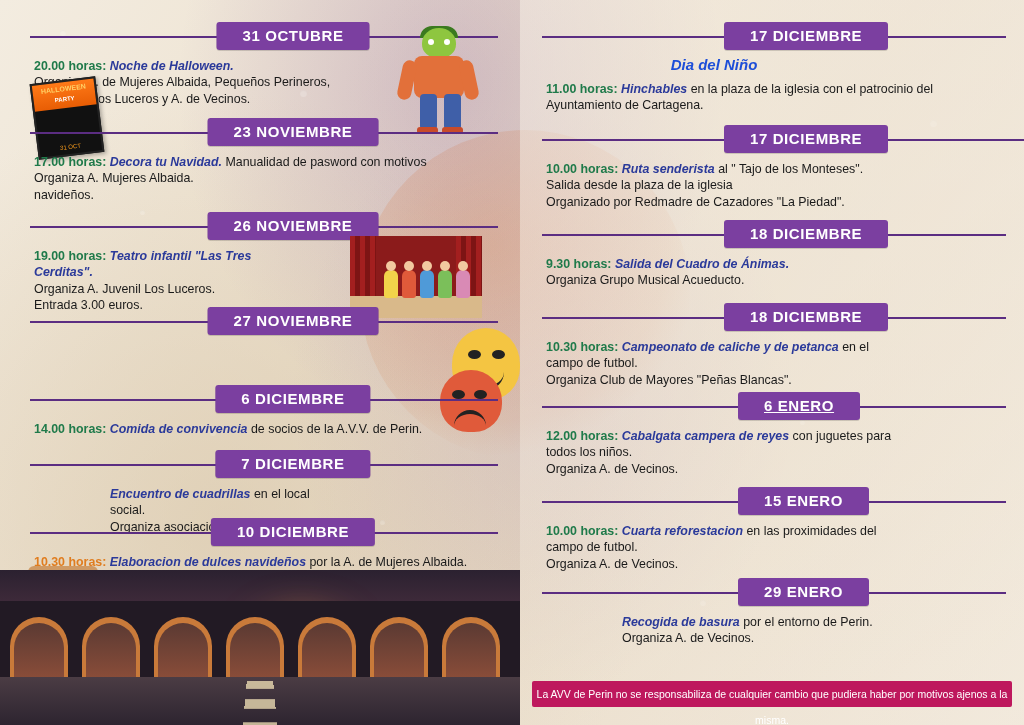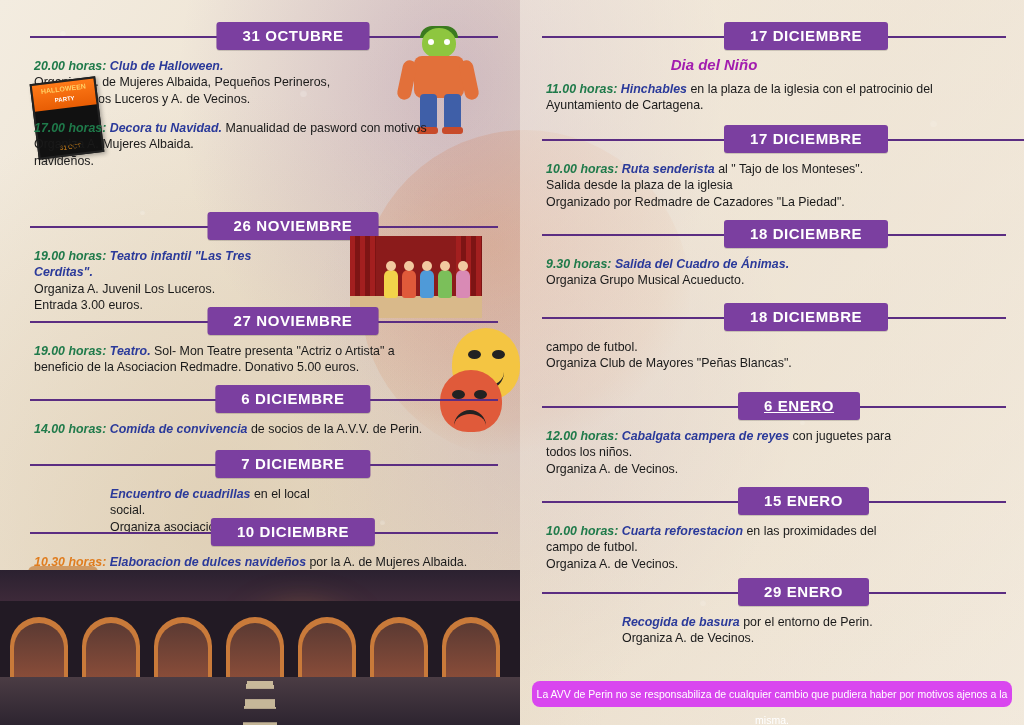--- a/index.html
+++ b/index.html
@@ -41,24 +41,24 @@
     position:absolute;top:0;height:28px;line-height:28px;
     background:#7b3fa0;color:#fff;font-weight:bold;font-size:15px;
     letter-spacing:.6px;text-align:center;padding:0 26px;
     border-radius:3px;
     box-shadow:0 1px 0 rgba(0,0,0,.15);
   }
   .banner.center{left:50%;transform:translateX(-50%);margin-left:29px;}
 
   .entry{padding:2px 0 6px 0;position:relative;}
   .entry p{margin:0;line-height:1.32;font-size:12.4px;color:#1a1a1a;}
-  .hora{color:#1f7a4a;font-weight:bold;font-style:italic;font-size:12.4px;}
+  .hora{color:#1f7a4a;font-weight:bold;font-size:12.4px;}
   .hora.orange{color:#e07d1f;}
   .titulo{color:#2b3a9a;font-weight:bold;font-style:italic;}
-  .subtitle{color:#a21caf;font-weight:bold;font-style:italic;font-size:15px;text-align:center;margin:2px 0 6px 0;}
+  .subtitle{color:#1d4ed8;font-weight:bold;font-style:italic;font-size:15px;text-align:center;margin:2px 0 6px 0;}
 
   .left-pad{padding:0 22px 0 30px;}
   .right-pad{padding:0 18px 0 22px;}
 
   
   .photo-strip{position:absolute;left:0;bottom:0;width:520px;height:155px;overflow:hidden;}
   .sky{position:absolute;inset:0;background:linear-gradient(180deg,#2b2130 0%,#4b3040 35%,#8a4d39 62%,#c97a3a 78%,#6b3b2c 100%);}
   .sun{position:absolute;left:275px;bottom:32px;width:54px;height:54px;border-radius:50%;
     background:radial-gradient(circle,#ffe9a8 0%,#ffb347 55%,rgba(255,160,60,0) 72%);
     box-shadow:0 0 40px 22px rgba(255,170,70,.55);}
@@ -68,21 +68,21 @@
   .arch i{position:absolute;left:4px;bottom:0;width:50px;height:56px;border-radius:25px 25px 0 0;
     background:linear-gradient(180deg,#5b3a33,#8a4d39);}
   .road{position:absolute;left:0;bottom:0;width:520px;height:48px;
     background:linear-gradient(180deg,#4b3c44 0%,#2d2430 100%);}
   .road:after{content:"";position:absolute;left:50%;bottom:0;width:30px;height:48px;transform:translateX(-50%) perspective(60px) rotateX(20deg);
     background:repeating-linear-gradient(180deg,#e9d8b0 0 10px,transparent 10px 22px);opacity:.8;}
 
   
   .disclaimer{
     position:absolute;left:532px;bottom:18px;width:480px;height:26px;line-height:26px;
-    background:#d946ef;color:#fff;font-size:10.5px;text-align:center;border-radius:8px;
+    background:#be185d;color:#fff;font-size:10.5px;text-align:center;border-radius:2px;
   }
 
   
   .art{position:absolute;}
 
   
   .flyer{width:62px;height:72px;background:#111;border:2px solid #222;transform:rotate(-7deg);
     box-shadow:2px 2px 4px rgba(0,0,0,.3);}
   .flyer .f-top{height:26px;background:linear-gradient(180deg,#ff7a18,#e85d04);}
   .flyer .f-txt{color:#ffd166;font-size:7px;font-weight:bold;text-align:center;padding-top:3px;line-height:1.1;}
@@ -148,21 +148,21 @@
 <div class="col col-left">
 
   <div style="position:absolute;left:0;top:22px;width:520px;">
     <div class="left-pad">
       <div class="banner-wrap">
         <div class="banner-rule"></div>
         <div class="banner center">31 OCTUBRE</div>
       </div>
       <div class="entry" style="padding-left:4px;padding-right:120px;">
         <p><span class="hora">20.00 horas:</span>
-           <span class="titulo">Club de Halloween.</span></p>
+           <span class="titulo">Noche de Halloween.</span></p>
         <p>Organiza A. de Mujeres Albaida, Pequeños Perineros,</p>
         <p>A. Juvenil  Los Luceros y A. de Vecinos.</p>
       </div>
     </div>
   </div>
 
   <div class="art flyer" style="left:34px;top:80px;">
     <div class="f-top">
       <div class="f-txt">HALLOWEEN</div>
       <div class="f-txt" style="color:#fff;font-size:6px;">PARTY</div>
@@ -179,20 +179,24 @@
     <div class="z-arm" style="left:0px;transform:rotate(12deg);"></div>
     <div class="z-arm" style="left:62px;transform:rotate(-12deg);"></div>
     <div class="z-leg" style="left:20px;"></div>
     <div class="z-leg" style="left:44px;"></div>
     <div class="z-shoe" style="left:17px;"></div>
     <div class="z-shoe" style="left:42px;"></div>
   </div>
 
   <div style="position:absolute;left:0;top:118px;width:520px;">
     <div class="left-pad">
+      <div class="banner-wrap">
+        <div class="banner-rule"></div>
+        <div class="banner center">23 NOVIEMBRE</div>
+      </div>
       <div class="entry" style="padding-left:4px;">
         <p><span class="hora">17.00 horas:</span>
            <span class="titulo">Decora tu Navidad.</span><span> Manualidad de pasword con motivos</span></p>
         <p>Organiza A. Mujeres Albaida.</p>
         <p>navideños.</p>
       </div>
     </div>
   </div>
 
   <div style="position:absolute;left:0;top:212px;width:520px;">
@@ -220,25 +224,20 @@
     <div class="kid" style="left:88px;background:#7bbf5a;"></div>
     <div class="kid" style="left:106px;background:#d98ab5;"></div>
   </div>
 
   <div style="position:absolute;left:0;top:307px;width:520px;">
     <div class="left-pad">
       <div class="banner-wrap">
         <div class="banner-rule"></div>
         <div class="banner center">27 NOVIEMBRE</div>
       </div>
-      <div class="entry" style="padding-left:4px;padding-right:60px;">
-        <p><span class="hora">19.00 horas:</span>
-           <span class="titulo">Teatro.</span><span> Sol- Mon Teatre presenta  "Actriz o Artista" a</span></p>
-        <p>beneficio de la Asociacion Redmadre. Donativo 5.00 euros.</p>
-      </div>
     </div>
   </div>
 
   <div class="art" style="left:440px;top:328px;width:90px;height:110px;">
     <div class="mask mask-y">
       <div class="mask-eye" style="left:16px;top:22px;"></div>
       <div class="mask-eye" style="left:40px;top:22px;"></div>
       <div class="mask-smile"></div>
     </div>
     <div class="mask mask-r">
@@ -384,20 +383,22 @@
     </div>
   </div>
 
   <div style="position:absolute;left:0;top:303px;width:504px;">
     <div class="right-pad">
       <div class="banner-wrap">
         <div class="banner-rule"></div>
         <div class="banner" style="left:182px;">18 DICIEMBRE</div>
       </div>
       <div class="entry" style="padding-left:4px;padding-right:110px;">
+        <p><span class="hora">10.30 horas:</span>
+           <span class="titulo">Campeonato de caliche y de petanca</span><span> en el</span></p>
         <p>campo de futbol.</p>
         <p>Organiza Club de Mayores "Peñas Blancas".</p>
       </div>
     </div>
   </div>
 
   <div style="position:absolute;left:0;top:392px;width:504px;">
     <div class="right-pad">
       <div class="banner-wrap">
         <div class="banner-rule"></div>

